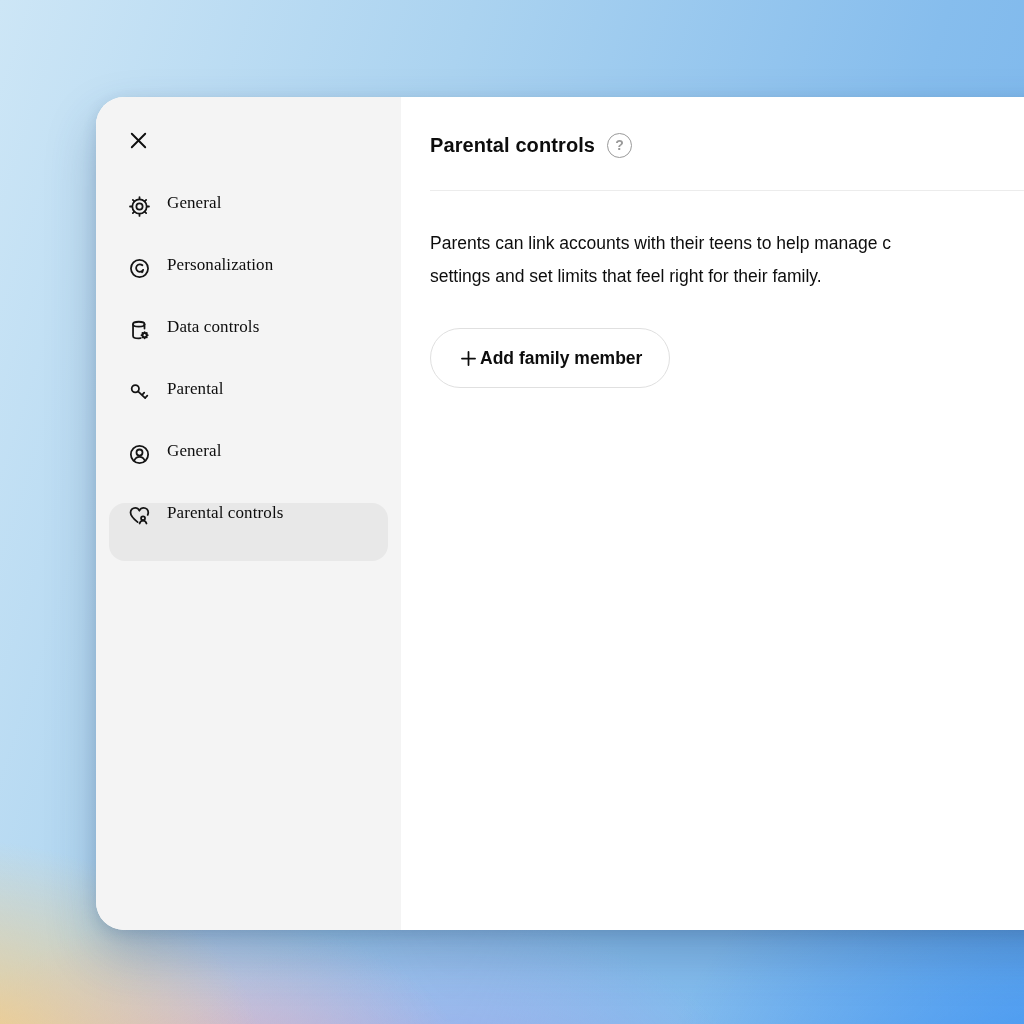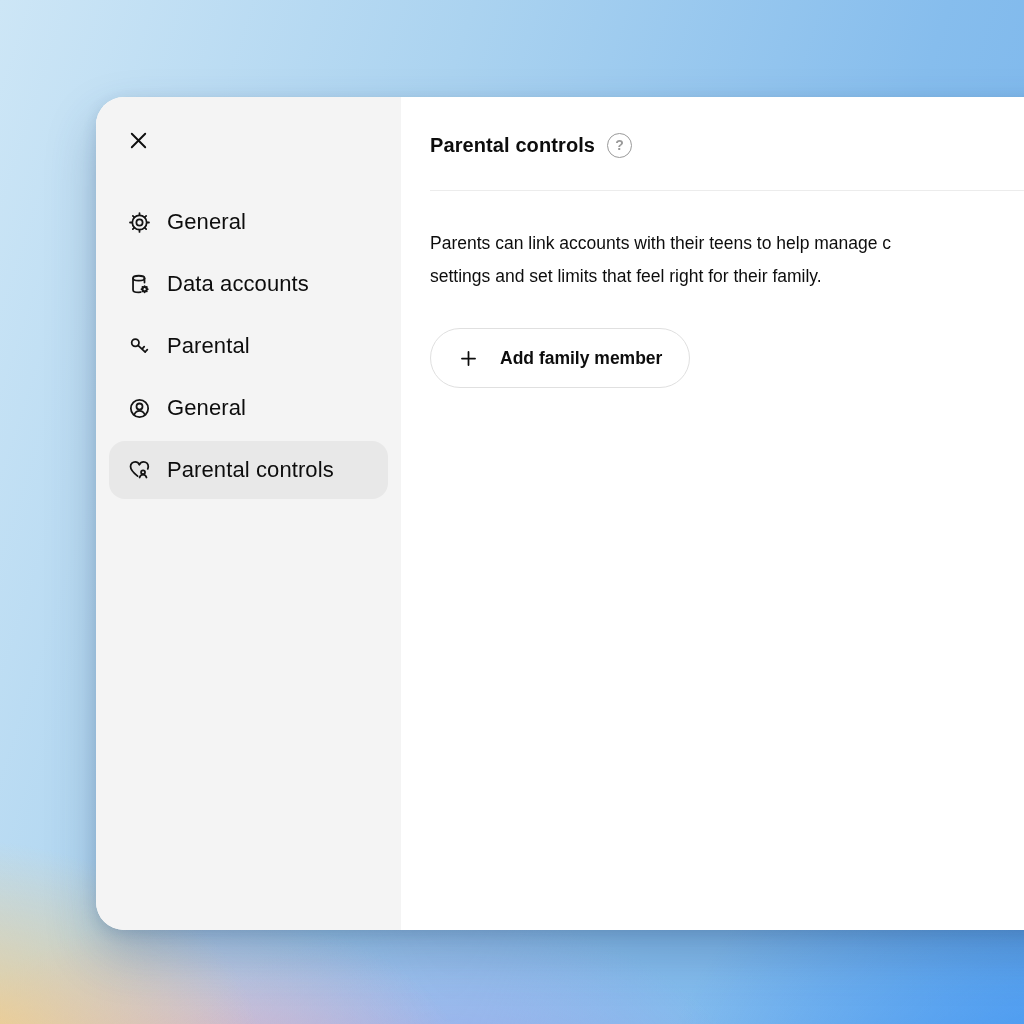--- a/index.html
+++ b/index.html
@@ -24,23 +24,23 @@
     width:305px; flex:0 0 305px; background:var(--sidebar-bg,#f4f4f4);
     position:relative;
   }
   .close-btn {
     position:absolute; left:26px; top:27px; width:32px; height:32px;
     display:flex; align-items:center; justify-content:center;
     border:none; background:transparent; cursor:pointer; border-radius:8px;
   }
   .nav { position:absolute; top:96px; left:13px; right:13px; }
   .nav-item {
-    height:58px; margin-bottom:4px; display:flex; align-items:center;
+    height:58px; margin-bottom:4px; display:flex; 
     padding:0 16px 0 17px; border-radius:16px; cursor:pointer;
-    font-size:22px; letter-spacing:.1px;
+    font-size:17px; letter-spacing:.1px;font-family:Liberation Serif, serif;
   }
   .nav-item.selected { background:var(--pill,#e8e8e8); }
   .nav-item .ic { width:26px; height:26px; flex:0 0 26px; margin-right:15px;
     display:flex; align-items:center; justify-content:center; color:#141414; }
   .nav-item .lbl { white-space:nowrap; }
   .content {
     flex:1; background:var(--content-bg,#ffffff); padding:34px 40px 0 29px;
   }
   .title-row { display:flex; align-items:center; gap:12px; height:28px; }
   .page-title { font-size:20px; font-weight:600; letter-spacing:.1px; }
@@ -48,21 +48,21 @@
     width:25px; height:25px; border-radius:50%;
     border:1.6px solid var(--help-gray,#a6a6a6); color:var(--help-gray,#8f8f8f);
     display:flex; align-items:center; justify-content:center;
     font-size:14px; font-weight:600; cursor:pointer; background:transparent;
   }
   .divider { height:1px; background:var(--divider,#ececec); margin-top:31px; }
   .desc { margin-top:36px; font-size:17.5px; line-height:33px; white-space:nowrap; overflow:visible; }
   .add-btn {
     margin-top:35px; height:60px; padding:0 27px; border-radius:30px;
     background:#fff; border:1px solid var(--btn-border,#e0e0e0);
-    display:inline-flex; align-items:center; gap:21px; cursor:pointer;
+    display:inline-flex; align-items:center; gap:1px; cursor:pointer;
     font-family:inherit; font-size:17.5px; font-weight:600; color:var(--text,#0d0d0d);
   }
   svg { display:block; }
 </style>
 </head>
 <body>
 
 <div class="window">
 
   <div class="sidebar">
@@ -81,33 +81,43 @@
           <svg width="25" height="25" viewBox="0 0 24 24" fill="none" stroke="currentColor" stroke-width="1.7" stroke-linecap="round">
             <circle cx="12" cy="12" r="6.9"></circle>
               <circle cx="12" cy="12" r="3"></circle>
             <path d="M12 2.9v2.1M12 19v2.1M21.1 12H19M5 12H2.9M18.4 5.6L16.9 7.1M7.1 16.9l-1.5 1.5M18.4 18.4l-1.5-1.5M7.1 7.1L5.6 5.6"></path>
           </svg>
         </span>
         <span class="lbl">General</span>
       </div>
 
 
+      <div class="nav-item">
+        <span class="ic">
+          <svg width="25" height="25" viewBox="0 0 24 24" fill="none" stroke="currentColor" stroke-width="1.7" stroke-linecap="round">
+            <circle cx="12" cy="12" r="8.2"></circle>
+            <path d="M14.8 8.9a3.6 3.6 0 1 0 .7 4.4"></path>
+            <path d="M14.9 13.9c.3.7.1 1.4-.5 1.8"></path>
+          </svg>
+        </span>
+        <span class="lbl">Personalization</span>
+      </div>
 
 
       <div class="nav-item">
         <span class="ic">
           <svg width="25" height="25" viewBox="0 0 24 24" fill="none" stroke="currentColor" stroke-width="1.7" stroke-linecap="round">
             <ellipse cx="11.3" cy="5.9" rx="5.5" ry="2.3"></ellipse>
             <path d="M5.8 5.9v11.3c0 1.3 2.5 2.3 5.5 2.3.6 0 1.2 0 1.8-.1"></path>
             <path d="M16.8 5.9v4.2"></path>
             <circle cx="16.9" cy="16.5" r="2.1"></circle>
             <path d="M16.9 13.5v1M16.9 18.5v1M19.9 16.5h-1M14.9 16.5h-1M19 14.4l-.7.7M15.5 17.9l-.7.7M19 18.6l-.7-.7M15.5 15.1l-.7-.7"></path>
           </svg>
         </span>
-        <span class="lbl">Data accounts</span>
+        <span class="lbl">Data controls</span>
       </div>
 
       <div class="nav-item">
         <span class="ic">
           <svg width="25" height="25" viewBox="0 0 24 24" fill="none" stroke="currentColor" stroke-width="1.7" stroke-linecap="round" stroke-linejoin="round">
             <circle cx="8" cy="8.4" r="3.5"></circle>
             <path d="M10.6 10.9l6.9 6.5M14.4 14.5l2.1-2.3M17.4 17.3l2.1-2.3"></path>
           </svg>
         </span>
         <span class="lbl">Parental</span>

